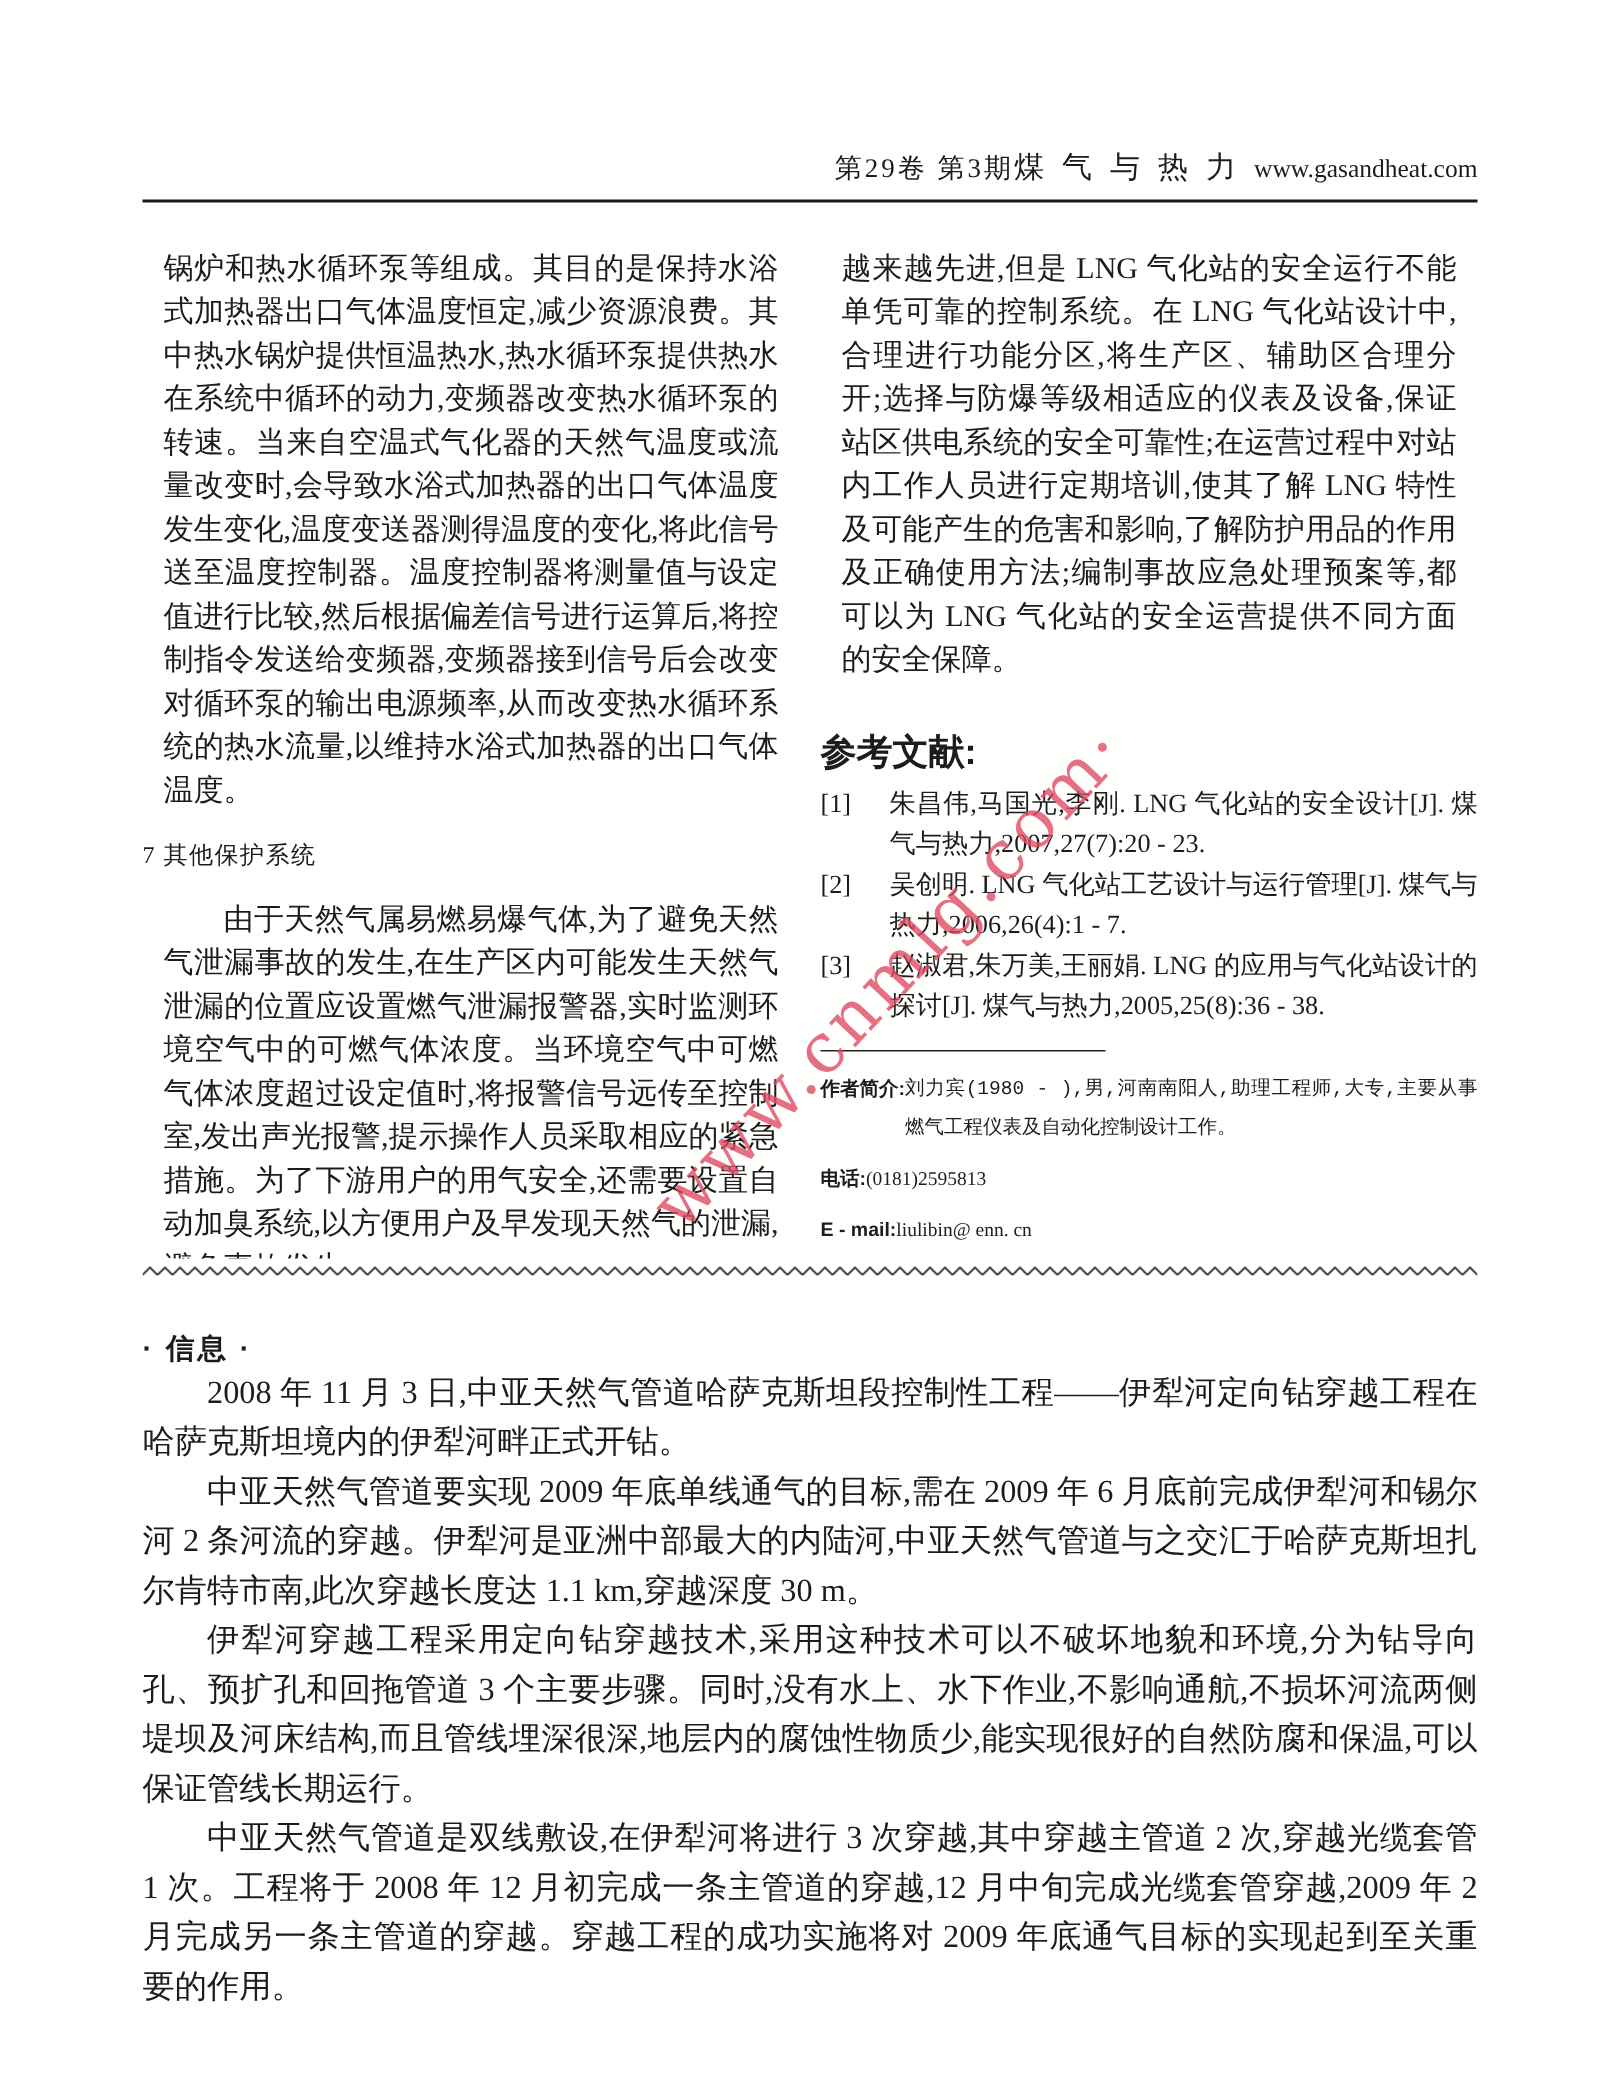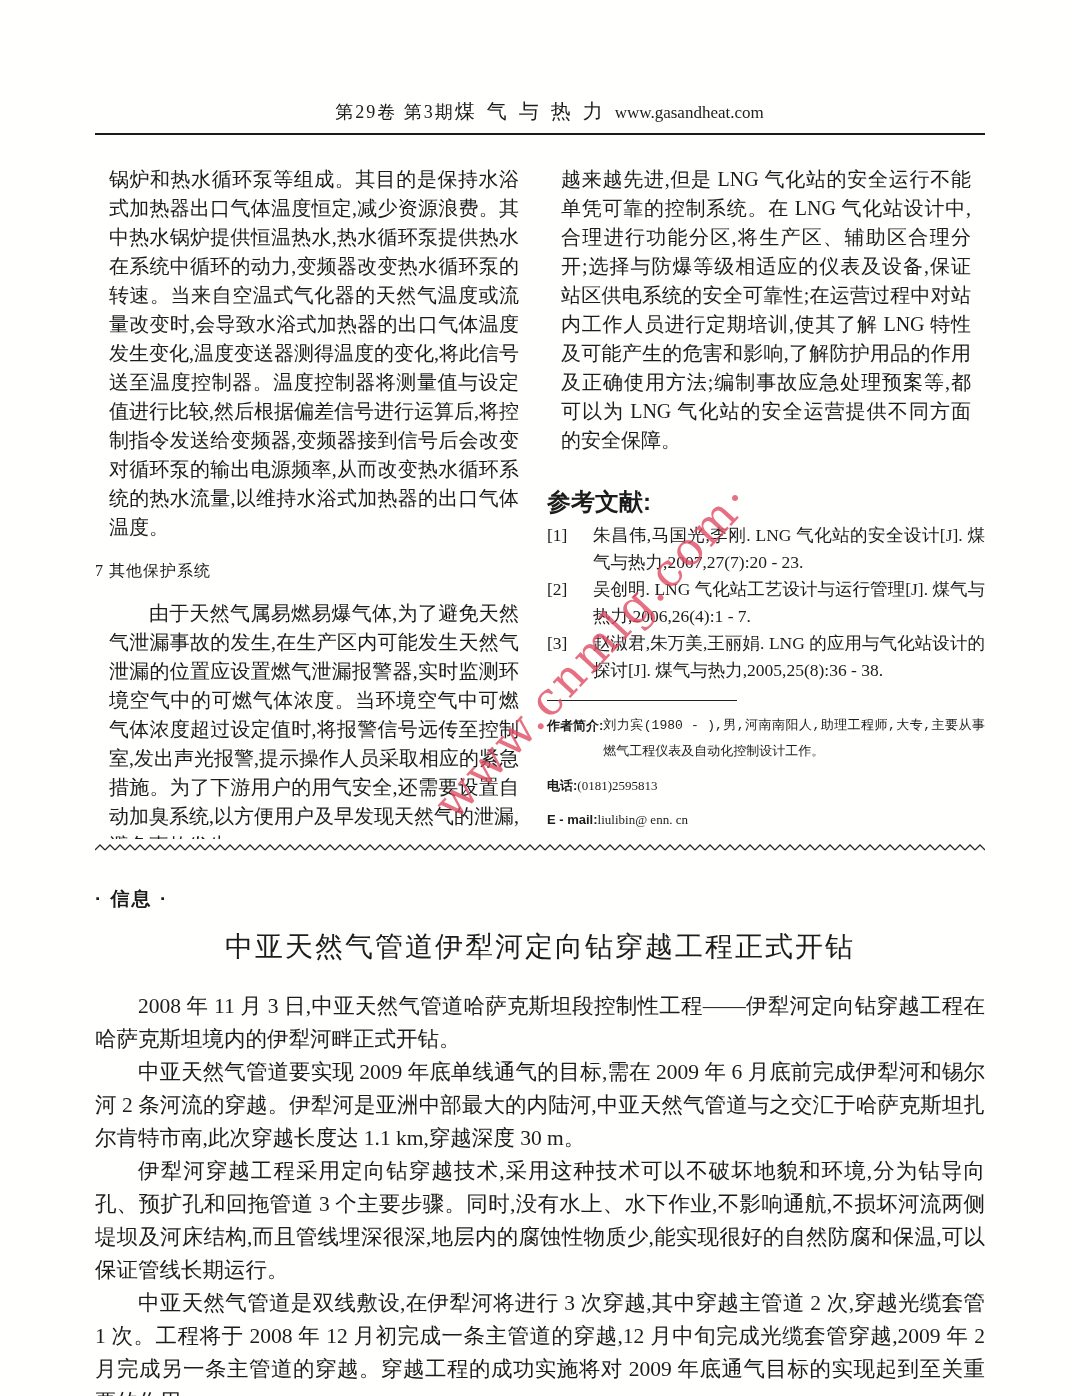--- a/index.html
+++ b/index.html
@@ -3,21 +3,21 @@
 <meta charset="utf-8">
 <style>
   html,body { margin:0; padding:0; background:#e8e8e8; }
   .page {
     width:1072px; height:1396px; margin:0 auto; background:#fffffe;
     position:relative; box-sizing:border-box; padding:98px 87px 0 95px;
     font-family:"Liberation Serif","DejaVu Serif",serif; color:#1c1c1c;
     overflow:hidden;
   }
   
-  .hdr { display:flex; justify-content:center; align-items:baseline;margin-left:19px; }
+  .hdr { display:flex; justify-content:flex-end; align-items:baseline;margin-left:19px; }
   .hdr-issue { font-size:18px; letter-spacing:2px; }
   .hdr-journal { font-size:20px; letter-spacing:12px; }
   .hdr-site { font-size:17px; }
   .hdr-rule { border-bottom:2px solid #1a1a1a; margin-top:8px; }
 
   
   .columns { display:flex; gap:14px; height:688px; overflow:hidden; margin-top:16px; }
   .col { flex:1; font-size:20px; line-height:29px; text-align:justify; }
   .col p { margin:14px; }
   p.cont { text-indent:0; }
@@ -124,21 +124,20 @@
     <defs>
       <pattern id="zz" width="10" height="9" patternUnits="userSpaceOnUse">
         <path d="M0 7 L5 2 L10 7" fill="none" stroke="#2b2b2b" stroke-width="1.3"></path>
       </pattern>
     </defs>
     <rect width="890" height="9" fill="url(#zz)"></rect>
   </svg>
 
   <div class="news">
     <div class="info-label">· 信息 ·</div>
-    <h2 class="news-title">中亚天然气管道伊犁河定向钻穿越工程正式开钻</h2>
     <p>2008 年 11 月 3 日,中亚天然气管道哈萨克斯坦段控制性工程——伊犁河定向钻穿越工程在哈萨克斯坦境内的伊犁河畔正式开钻。</p>
     <p>中亚天然气管道要实现 2009 年底单线通气的目标,需在 2009 年 6 月底前完成伊犁河和锡尔河 2 条河流的穿越。伊犁河是亚洲中部最大的内陆河,中亚天然气管道与之交汇于哈萨克斯坦扎尔肯特市南,此次穿越长度达 1.1 km,穿越深度 30 m。</p>
     <p>伊犁河穿越工程采用定向钻穿越技术,采用这种技术可以不破坏地貌和环境,分为钻导向孔、预扩孔和回拖管道 3 个主要步骤。同时,没有水上、水下作业,不影响通航,不损坏河流两侧堤坝及河床结构,而且管线埋深很深,地层内的腐蚀性物质少,能实现很好的自然防腐和保温,可以保证管线长期运行。</p>
     <p>中亚天然气管道是双线敷设,在伊犁河将进行 3 次穿越,其中穿越主管道 2 次,穿越光缆套管 1 次。工程将于 2008 年 12 月初完成一条主管道的穿越,12 月中旬完成光缆套管穿越,2009 年 2 月完成另一条主管道的穿越。穿越工程的成功实施将对 2009 年底通气目标的实现起到至关重要的作用。</p>
 
   </div>
 
   <div class="watermark">www.cnmlg.com·</div>
 
 </div>

